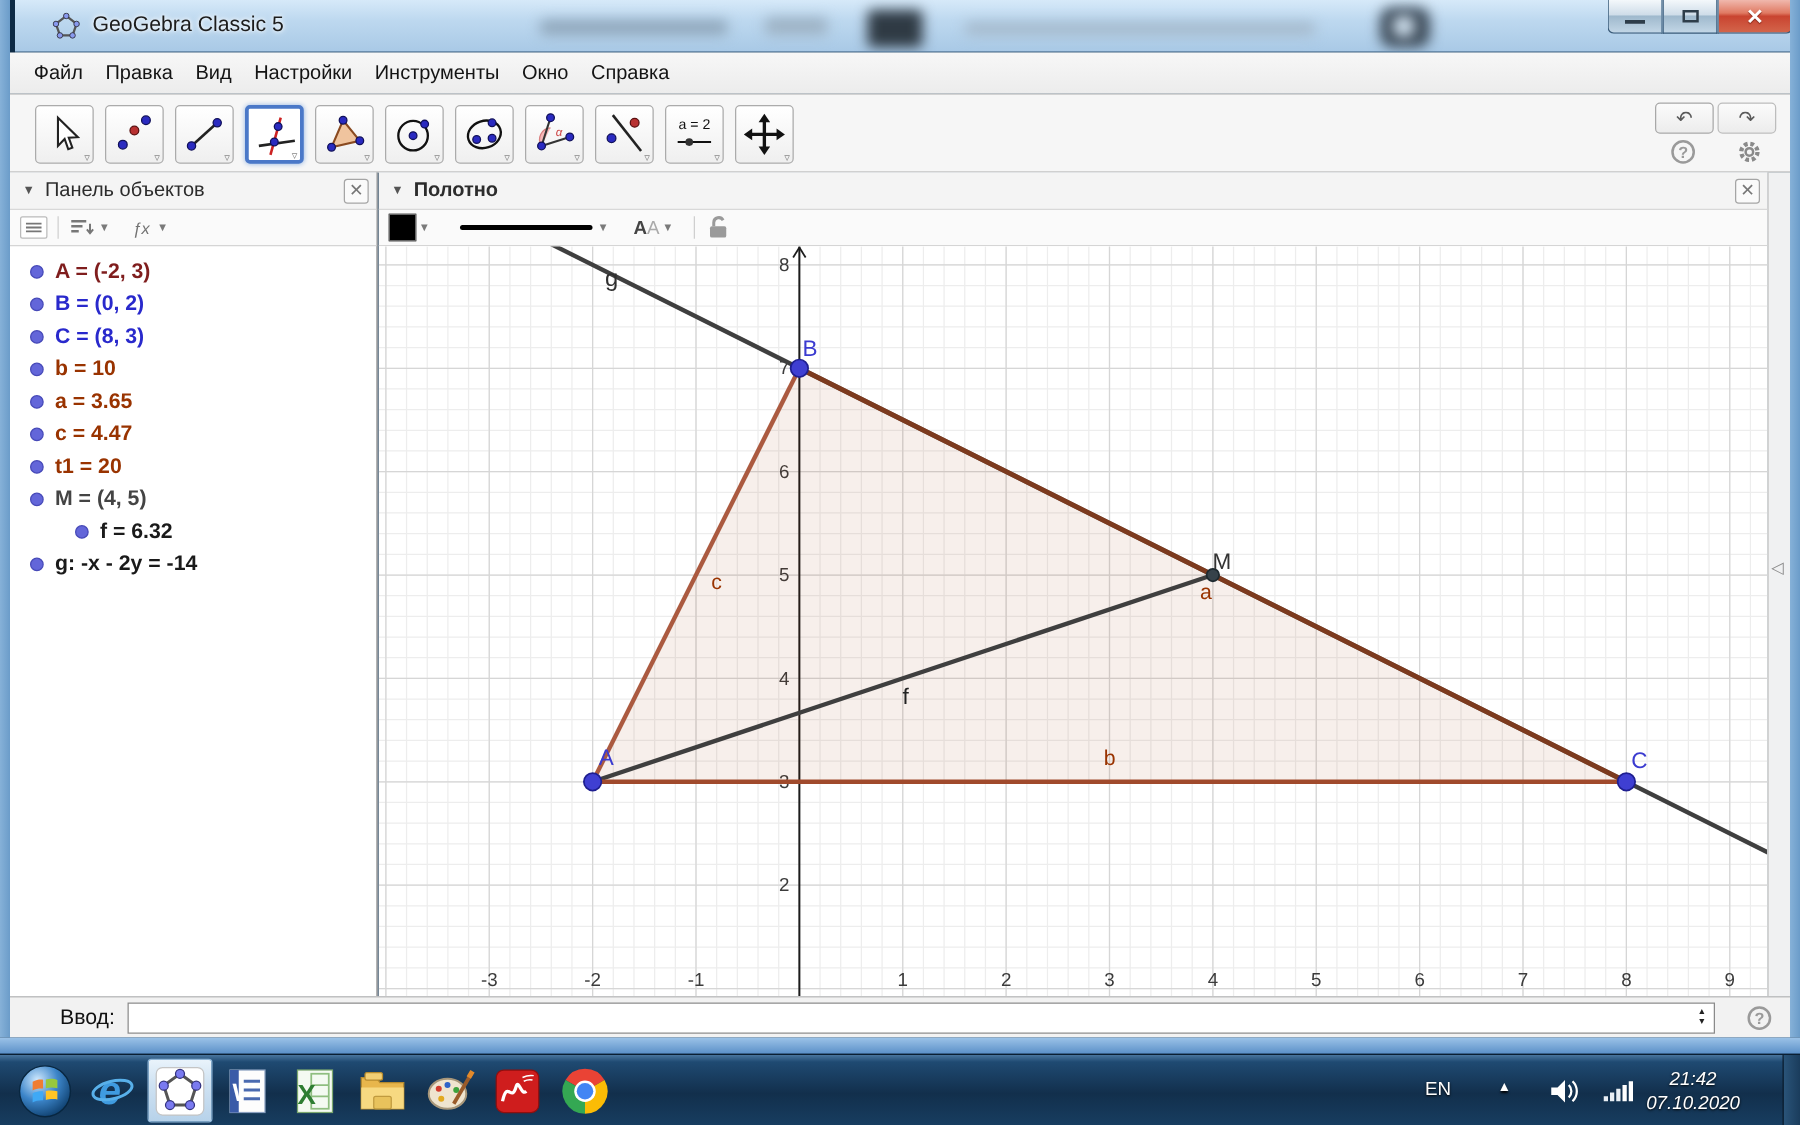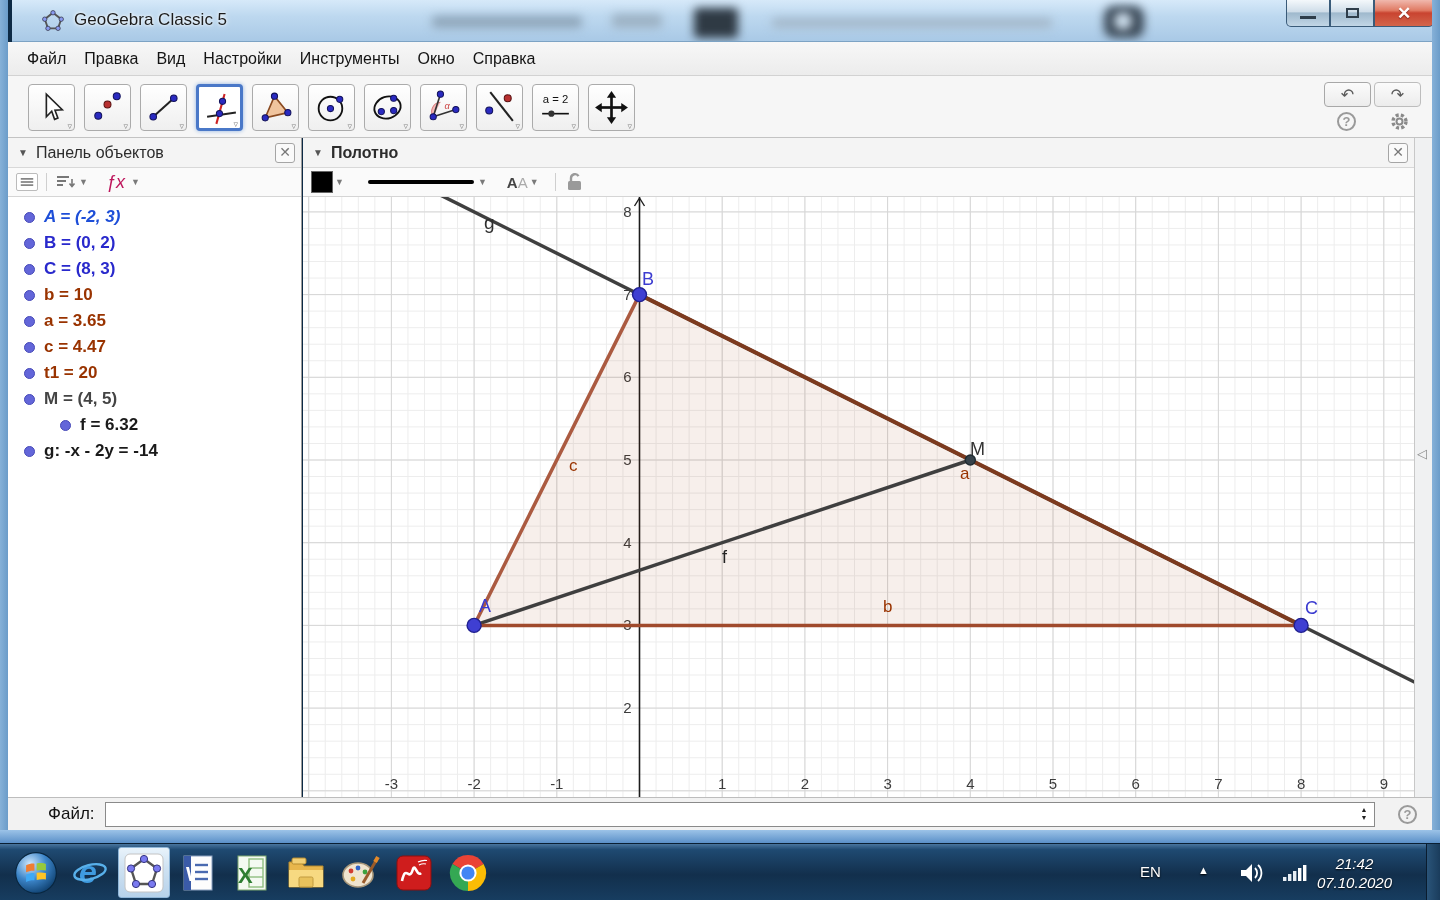--- a/index.html
+++ b/index.html
@@ -265,28 +265,28 @@
       <line x1="3" y1="13" x2="19" y2="13" stroke="#777" stroke-width="2"></line>
     </svg>
     <span class="sb-sep"></span>
     <svg width="22" height="18" viewBox="0 0 22 18">
       <line x1="2" y1="4" x2="14" y2="4" stroke="#777" stroke-width="2"></line>
       <line x1="2" y1="8" x2="11" y2="8" stroke="#777" stroke-width="2"></line>
       <line x1="2" y1="12" x2="8" y2="12" stroke="#777" stroke-width="2"></line>
       <path d="M17,6 v7 M14.5,10.5 L17,13.5 L19.5,10.5" fill="none" stroke="#777" stroke-width="1.6"></path>
     </svg>
     <span class="sb-dd">▼</span>
-    <span class="sb-icon" style="font-size:18px;font-style:italic;color:#be185d;margin-left:10px;">ƒx</span>
+    <span class="sb-icon" style="font-size:13px;font-style:italic;color:#737373;margin-left:10px;">ƒx</span>
     <span class="sb-dd">▼</span>
   </div>
 
   <div id="algebra-list" class="abs" style="left:0;top:66px;right:0;">
     <div class="alg-row" style="top:0px;">
         <div class="alg-dot"></div>
-        <span class="alg-text" style="color: #1d4ed8; font-style: italic;">A = (-2, 3)</span>
+        <span class="alg-text" style="color: #7f1d1d;">A = (-2, 3)</span>
       </div>
     <div class="alg-row" style="top:26px;">
         <div class="alg-dot"></div>
         <span class="alg-text" style="color: rgb(41, 41, 204);">B = (0, 2)</span>
       </div>
     <div class="alg-row" style="top:52px;">
         <div class="alg-dot"></div>
         <span class="alg-text" style="color: rgb(41, 41, 204);">C = (8, 3)</span>
       </div>
     <div class="alg-row" style="top:78px;">
@@ -509,21 +509,21 @@
         <text x="580" y="415" fill="#993300" font-size="17">b</text>
         <text x="176" y="415" fill="#3b3bd0" font-size="18">A</text>
         <text x="1002" y="417" fill="#3b3bd0" font-size="18">C</text>
       </svg>
   </div>
 </div>
 <div class="abs" id="right-strip"></div>
 <div class="abs" id="collapse-arrow">◁</div>
 
 <div class="abs" id="inputbar">
-  <span id="input-label">Файл:</span>
+  <span id="input-label">Ввод:</span>
   <div id="input-field">
     <div id="input-updown">▲<br>▼</div>
   </div>
   <div class="roundhelp abs" style="left:1390px;top:7px;">
       <span>?</span>
     </div>
 </div>
 <div class="abs sideborder" style="left:0;"></div>
 <div class="abs sideborder" style="left:1432px;"></div>
 <div class="abs" id="bottom-border"></div>

